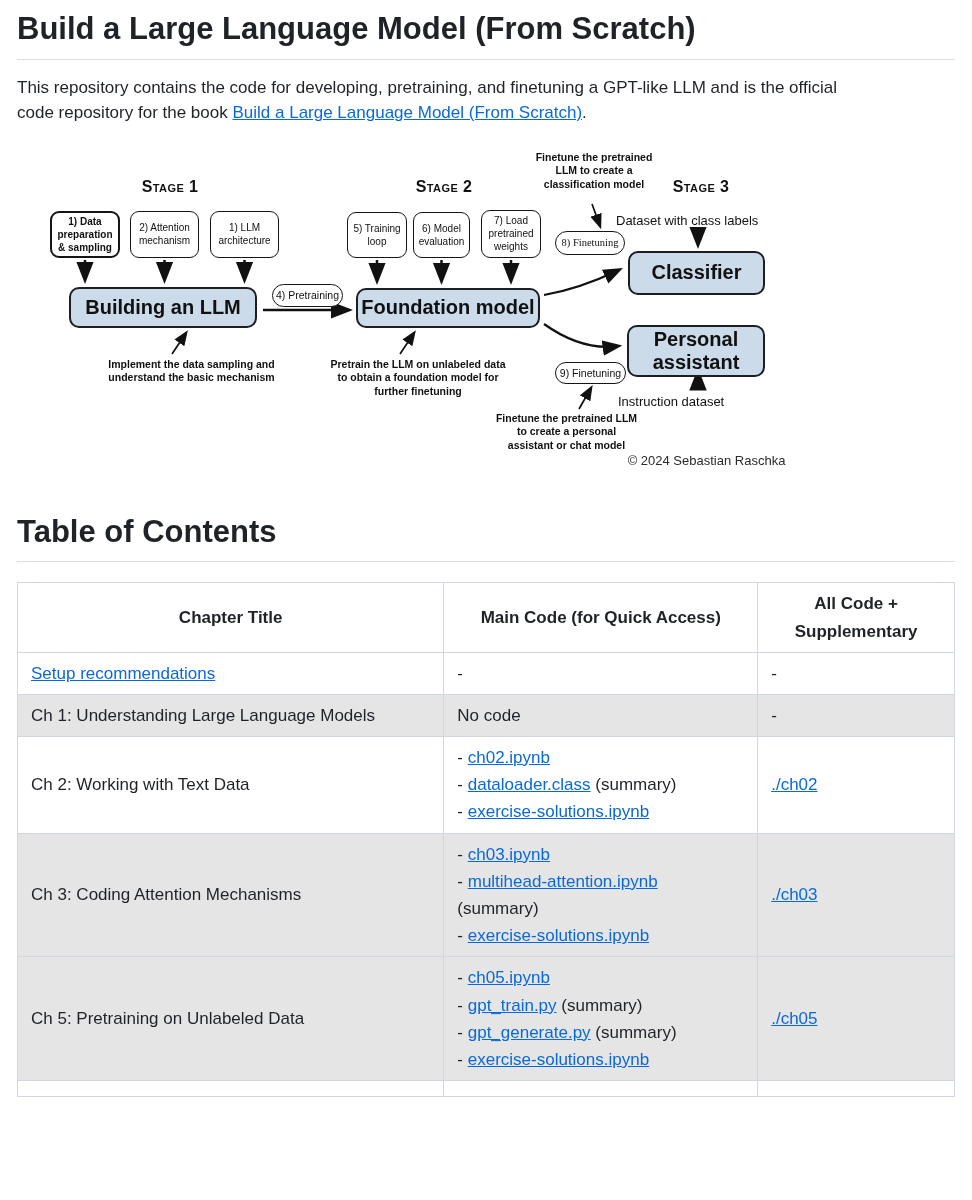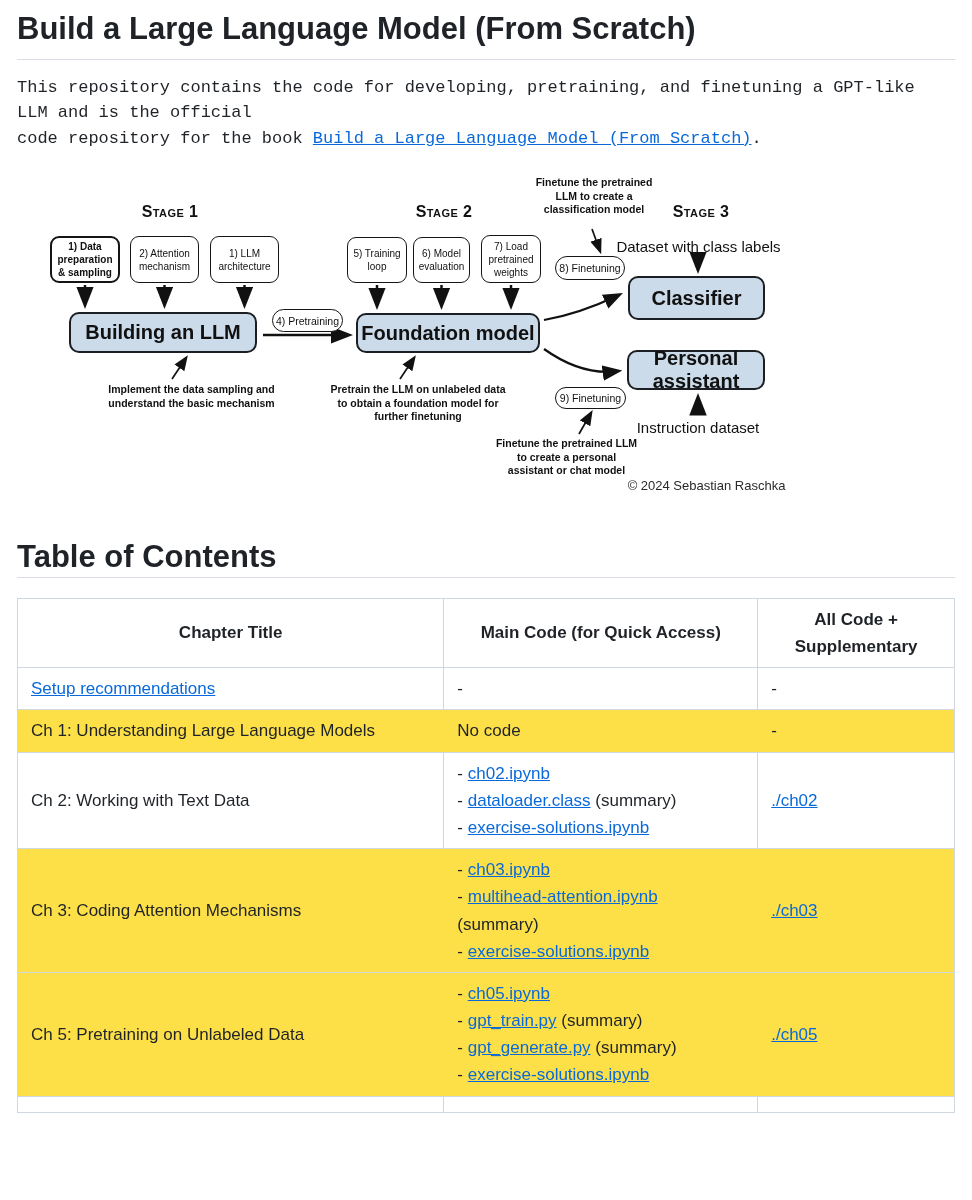--- a/index.html
+++ b/index.html
@@ -12,21 +12,20 @@
   }
   a { color:#0969da; text-decoration:underline; cursor:pointer; }
 
   h1.gh-h1 {
     font-size:31px; font-weight:700; line-height:1.28;
     padding-bottom:10px; border-bottom:1px solid #d8dee4;
   }
   p.intro {
     margin-top:15px; font-size:17px; line-height:1.5;
     white-space:pre-line;
-    font-family:Liberation Mono, monospace;
   }
 
   
   .diagram { position:relative; width:790px; height:334px; margin-top:18px; }
   .diagram svg.arrows { position:absolute; left:0; top:0; z-index:1; }
   .dg { position:absolute; z-index:2; color:#111; }
   .stage {
     font-weight:700; font-size:16px; font-variant:small-caps;
     letter-spacing:.4px; text-align:center;
   }
@@ -40,38 +39,38 @@
     background:#cbdbea; border:2px solid #1b1f23; border-radius:10px;
     display:flex; align-items:center; justify-content:center; text-align:center;
     font-weight:700; font-size:20px;
   }
   .pill {
     background:#ffffff; border:1.5px solid #151515; border-radius:12px;
     display:flex; align-items:center; justify-content:center;
     font-size:10.5px; white-space:nowrap;
   }
   .note { font-weight:700; font-size:10.5px; line-height:1.3; text-align:center; }
-  .dlabel { font-size:15px; text-align:center; }
+  .dlabel { font-size:13px; }
   .copyright { font-size:13px; text-align:center; color:#2a2a2a; }
 
   
   h2.gh-h2 {
     margin-top:34px; font-size:31px; font-weight:700; line-height:1.28;
-    border-bottom:1px solid #d8dee4;
+    padding-bottom:10px; border-bottom:1px solid #d8dee4;
   }
   table.toc {
     margin-top:20px; width:938px; border-collapse:collapse;
     font-size:17px; line-height:1.6; table-layout:fixed;
   }
   table.toc th, table.toc td {
     border:1px solid #d0d7de; padding:7px 13px; vertical-align:middle;
     text-align:left; white-space:pre-line; overflow-wrap:break-word;
   }
   table.toc th { font-weight:700; text-align:center; }
-  table.toc tr.alt td { background:#fde047; }
+  table.toc tr.alt td { background:#e5e5e5; }
   td.partial { height:16px; }
 </style>
 </head>
 <body>
 
 <h1 class="gh-h1">Build a Large Language Model (From Scratch)</h1>
 
 <p class="intro"><span>This repository contains the code for developing, pretraining, and finetuning a GPT-like LLM and is the official
 code repository for the book </span><a href="#">Build a Large Language Model (From Scratch)</a><span>.</span></p>
 
@@ -115,26 +114,26 @@
   <div class="dg dbox" style="left:193px;top:67px;width:69px;height:47px;">1) LLM architecture</div>
 
   <div class="dg bluebox" style="left:52px;top:143px;width:188px;height:41px;border-radius:10px;">Building an LLM</div>
   <div class="dg pill" style="left:255px;top:140px;width:71px;height:23px;">4) Pretraining</div>
 
   <div class="dg dbox" style="left:330px;top:68px;width:60px;height:46px;">5) Training loop</div>
   <div class="dg dbox" style="left:396px;top:68px;width:57px;height:46px;">6) Model evaluation</div>
   <div class="dg dbox" style="left:464px;top:66px;width:60px;height:48px;">7) Load pretrained weights</div>
 
   <div class="dg bluebox" style="left:339px;top:144px;width:184px;height:40px;">Foundation model</div>
-  <div class="dg pill" style="left:538px;top:87px;width:70px;height:24px;">8) Finetuning</div>
+  <div class="dg pill" style="left:538px;top:87px;width:70px;height:24px;font-family:Liberation Serif, serif;">8) Finetuning</div>
   <div class="dg pill" style="left:538px;top:218px;width:71px;height:22px;">9) Finetuning</div>
 
   <div class="dg dlabel" style="left:599px;top:69px;width:165px;">Dataset with class labels</div>
   <div class="dg bluebox" style="left:611px;top:107px;width:137px;height:44px;">Classifier</div>
-  <div class="dg bluebox" style="left:610px;top:181px;width:138px;height:40px;border-radius:10px;">Personal assistant</div>
+  <div class="dg bluebox" style="left:610px;top:181px;width:138px;height:52px;border-radius:10px;">Personal assistant</div>
   <div class="dg dlabel" style="left:601px;top:250px;width:160px;">Instruction dataset</div>
 
   <div class="dg note" style="left:82px;top:214px;width:185px;">Implement the data sampling and understand the basic mechanism</div>
   <div class="dg note" style="left:507px;top:7px;width:140px;">Finetune the pretrained LLM to create a classification model</div>
   <div class="dg note" style="left:311px;top:214px;width:180px;">Pretrain the LLM on unlabeled data to obtain a foundation model for further finetuning</div>
   <div class="dg note" style="left:478px;top:268px;width:143px;">Finetune the pretrained LLM to create a personal assistant or chat model</div>
 
   <div class="dg copyright" style="left:607px;top:309px;width:165px;">© 2024 Sebastian Raschka</div>
 </div>
 

